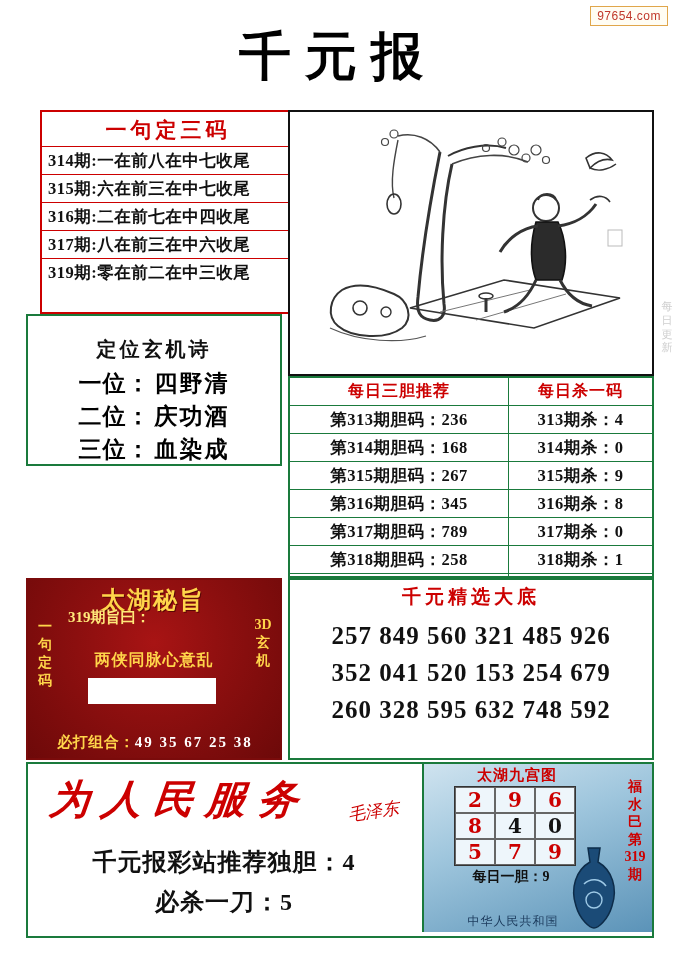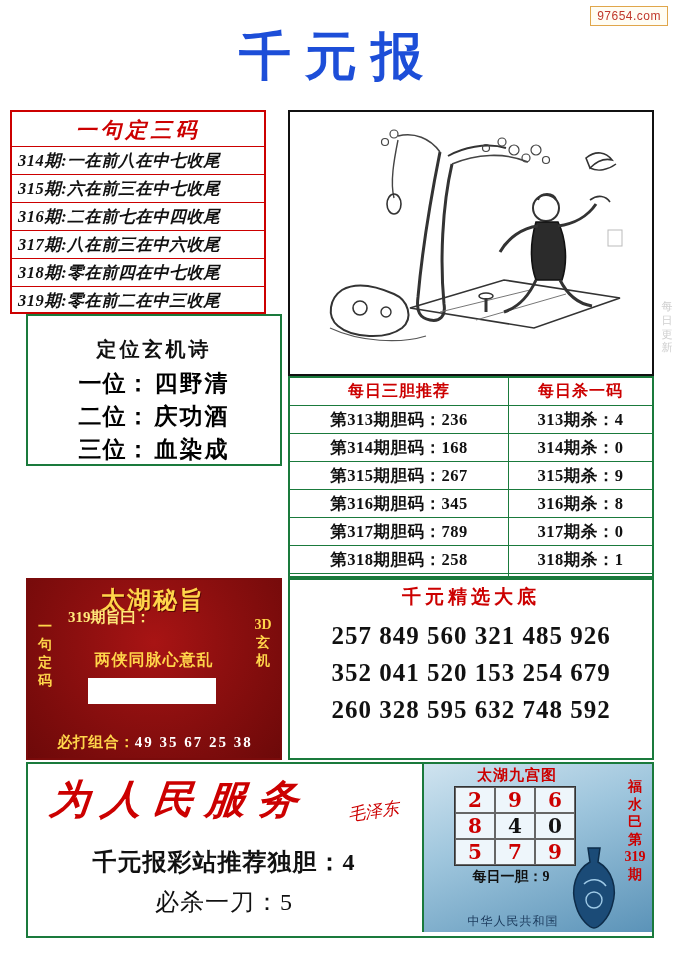--- a/index.html
+++ b/index.html
@@ -18,33 +18,33 @@
     border:1px solid #e0a64b;background:#fffdf4;
     color:#c0392b;font-size:12px;padding:2px 6px;
     font-family:"Liberation Sans", sans-serif;
     letter-spacing:.5px;
   }
 
   
   .title{
     position:absolute;left:0;top:22px;width:676px;text-align:center;
     font-size:52px;font-weight:bold;letter-spacing:14px;
-    font-family:"DejaVu Serif", serif;color:#1d4ed8;
+    font-family:"DejaVu Serif", serif;color:#000000;
   }
   .issue{
     position:absolute;left:490px;top:78px;
     color:#d40000;font-size:25px;font-weight:bold;
     font-family:"DejaVu Serif", serif;
   }
 
   
   .box{position:absolute;background:#fff;}
 
   
-  #b1{left:10px;top:110px;width:252px;height:200px;border:2px solid #c00;font-style:italic;}
+  #b1{left:40px;top:110px;width:252px;height:200px;border:2px solid #c00;}
   #b1 .hd{
     text-align:center;color:#c00;font-size:21px;font-weight:bold;
     padding:4px 0 2px;letter-spacing:4px;border-bottom:1px solid #c00;
   }
   #b1 ul{list-style:none;margin:0;padding:0;}
   #b1 li{
     font-size:16.5px;font-weight:bold;color:#111;
     padding:2.5px 6px;border-bottom:1px solid #c00;
     letter-spacing:.5px;
   }
@@ -164,21 +164,21 @@
   #calli .sign{
     position:absolute;left:320px;top:36px;
     font-size:17px;color:#c00;font-style:italic;transform:rotate(-8deg);
   }
   #b-line1{
     position:absolute;left:0;top:82px;width:392px;text-align:center;
     font-size:24px;font-weight:bold;color:#111;letter-spacing:1px;
   }
   #b-line2{
     position:absolute;left:0;top:122px;width:392px;text-align:center;
-    font-size:24px;font-weight:normal;color:#111;letter-spacing:1px;
+    font-size:24px;font-weight:bold;color:#111;letter-spacing:1px;
   }
   #bluepanel{
     position:absolute;right:0;top:0;width:228px;height:168px;
     background:linear-gradient(160deg,#cfe3ef 0%,#9fc6dd 40%,#5b93b8 100%);
     border-left:2px solid #1a7a3c;overflow:hidden;
   }
   #bluepanel .bp-title{
     position:absolute;left:18px;top:2px;width:150px;text-align:center;
     font-size:15px;font-weight:bold;color:#c00;letter-spacing:1px;
   }
@@ -222,21 +222,20 @@
 
   <div class="title">千元报</div>
 
   <div class="box" id="b1">
     <div class="hd">一句定三码</div>
     <ul>
       <li>314期:一在前八在中七收尾</li>
       <li>315期:六在前三在中七收尾</li>
       <li>316期:二在前七在中四收尾</li>
       <li>317期:八在前三在中六收尾</li>
-      <li>318期:零在前四在中七收尾</li>
       <li>319期:零在前二在中三收尾</li>
     </ul>
   </div>
 
   <div class="box" id="b2">
     <div class="hd">定位玄机诗</div>
     <div class="row">
       <span class="k">一位：</span>
       <span class="v">四野清</span>
     </div>

